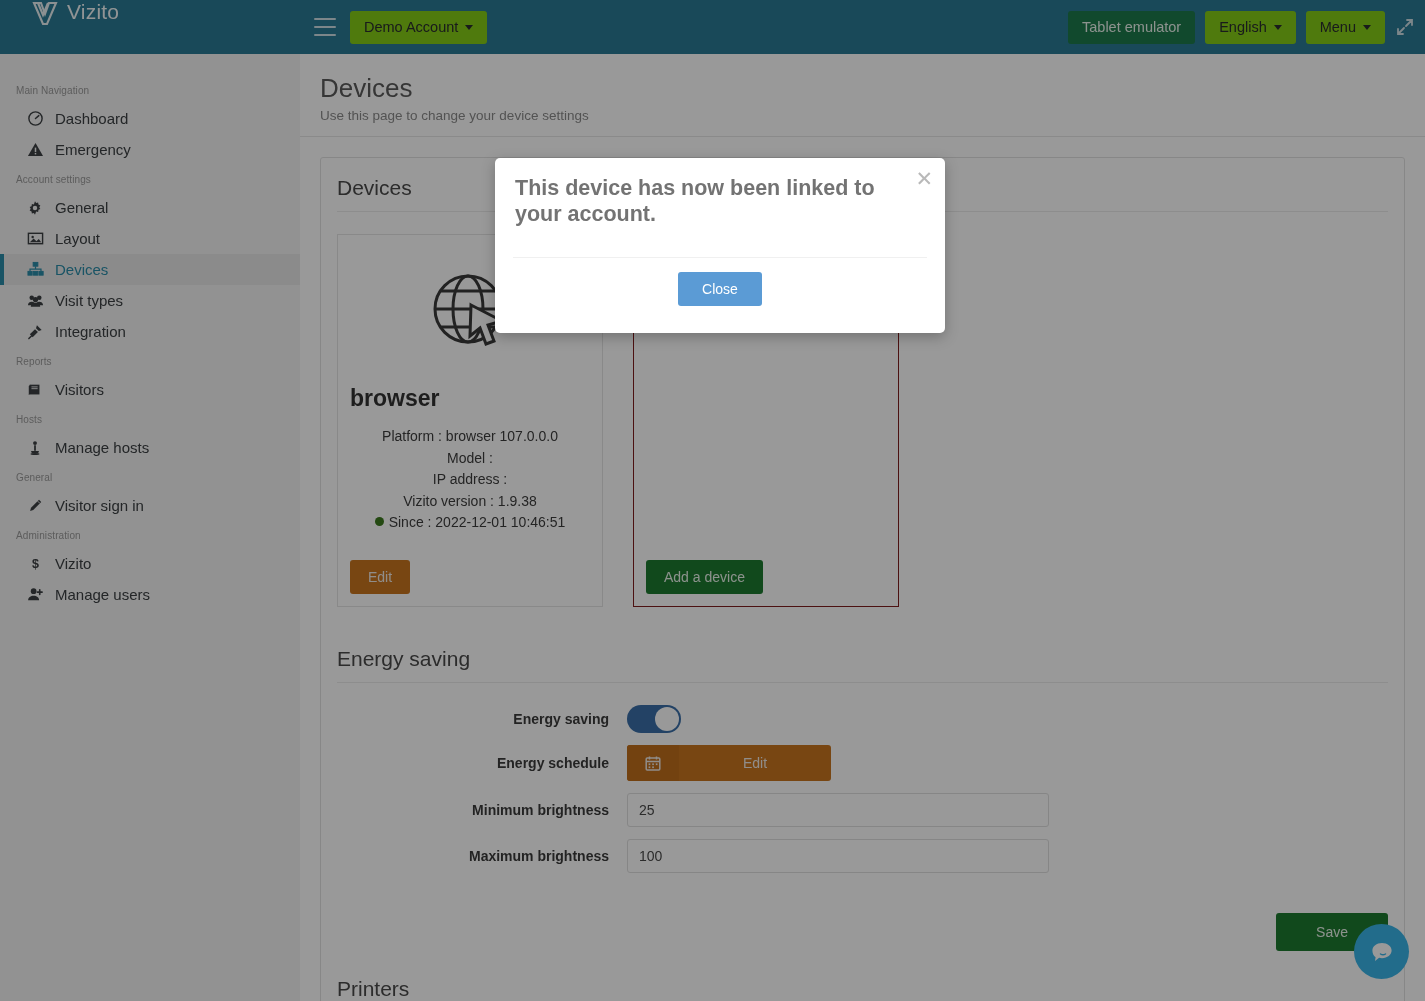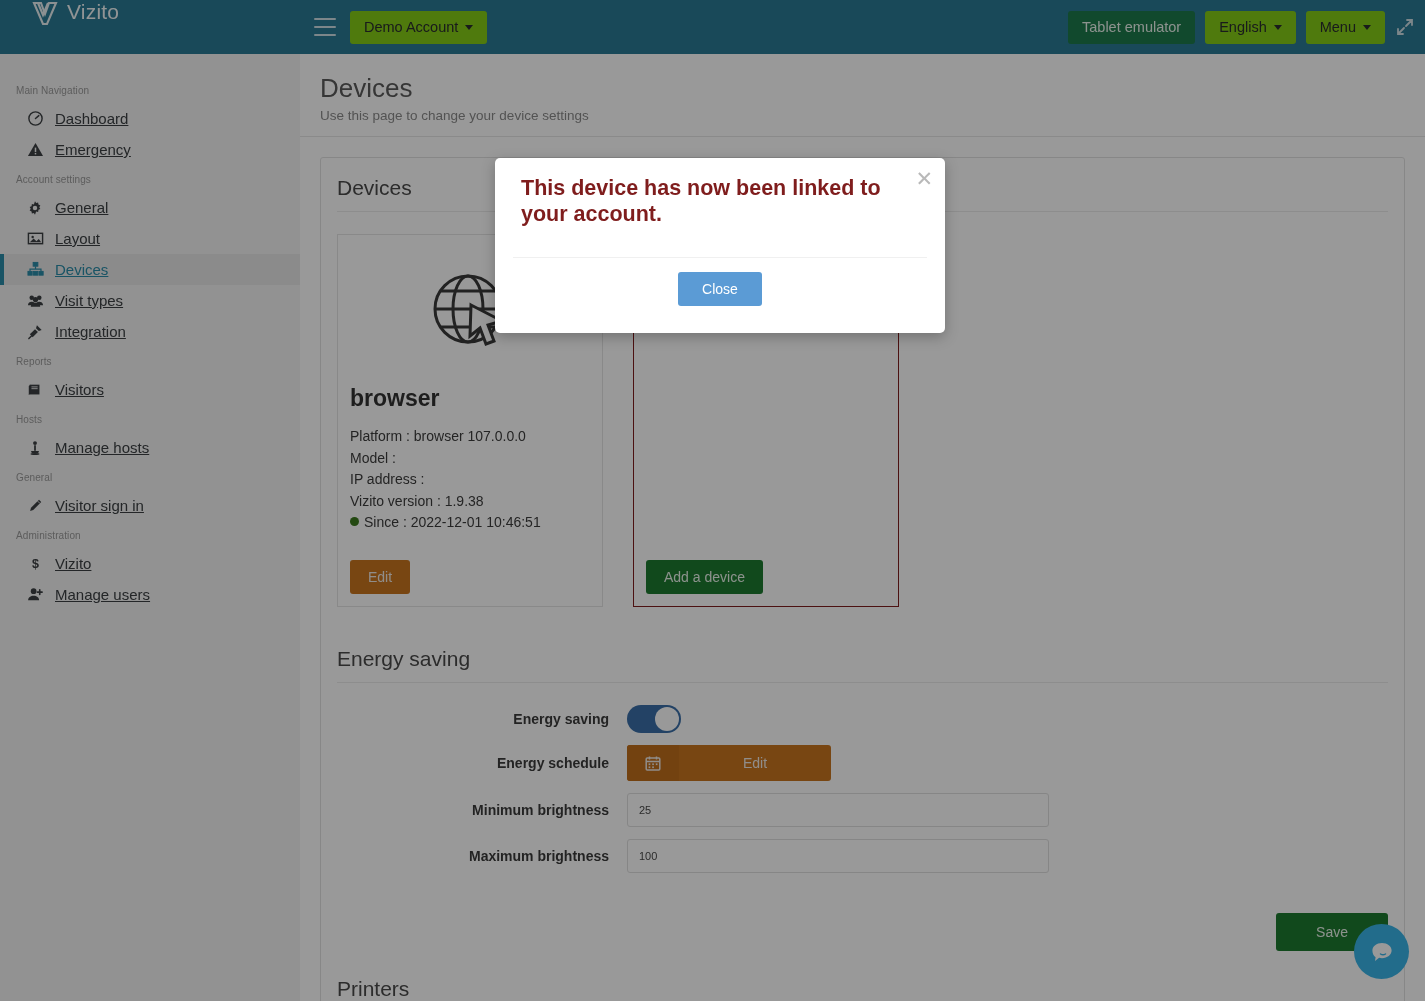--- a/index.html
+++ b/index.html
@@ -78,21 +78,20 @@
     padding: 9px 0 7px 16px;
     letter-spacing: .1px;
   }
   .nav-item {
     position: relative;
     display: flex; align-items: center; gap: 11px;
     height: 31px;
     padding-left: 26px;
     font-size: 15px; color: #3c4043;
     cursor: pointer;
-    text-decoration: underline;
   }
   .nav-item .ico { width: 18px; height: 18px; flex: 0 0 18px; display:flex; align-items:center; justify-content:center; }
   .nav-item .ico svg { display:block; }
   .nav-item.active {
     background: #e8e8e8;
     color: #2b8ca8;
   }
   .nav-item.active::before {
     content: ""; position: absolute; left: 0; top: 0;
     width: 4px; height: 31px; background: #2b8ca8;
@@ -136,21 +135,21 @@
     display: flex; flex-direction: column;
   }
   .card-icon-wrap {
     height: 104px; display: flex; align-items: center; justify-content: center;
     margin-top: 12px;
   }
   .device-name {
     font-size: 23px; font-weight: 700; color: #333;
     margin-top: 22px; margin-bottom: 14px;
   }
-  .device-meta { font-size: 14px; color: #3d3d3d; line-height: 21.5px; }
+  .device-meta { font-size: 14px; color: #3d3d3d; line-height: 21.5px; text-align: center; }
   .device-meta .dot {
     display: inline-block; width: 9px; height: 9px; border-radius: 50%;
     background: #3c7a1e; margin-right: 5px; vertical-align: 1px;
   }
   .card-btn-row { margin-top: auto; padding-top: 26px; }
 
   .btn {
     border: none; border-radius: 3px;
     font-family: inherit; font-size: 14px;
     padding: 9px 18px; cursor: pointer;
@@ -196,21 +195,21 @@
     background: #c06e1c;
   }
   .sched-btn .lbl {
     flex: 1; display:flex; align-items:center; justify-content:center;
     font-size: 14px; color: #f0ebe6; padding: 10px 0;
   }
   .text-input {
     width: 422px; height: 34px;
     border: 1px solid #e0e0e0; border-radius: 3px;
     padding: 0 11px;
-    font-family: inherit; font-size: 11px; color: #4a4a4a;
+    font-family: inherit; font-size: 14px; color: #4a4a4a;
     background: #fff;
   }
   .save-row { display: flex; justify-content: flex-end; padding: 28px 0 8px 0; }
   .save-row .btn { padding: 11px 40px; }
 
   
   #chat-widget {
     position: absolute; right: 16px; bottom: 22px;
     width: 55px; height: 55px; border-radius: 50%;
     background: #3ab5e8;
@@ -227,23 +226,23 @@
   }
   #modal {
     position: absolute; left: 495px; top: 158px;
     width: 450px; height: 175px;
     background: #ffffff;
     border-radius: 5px;
     z-index: 60;
     box-shadow: 0 4px 14px rgba(0,0,0,.25);
   }
   #modal-title {
-    font-size: 21.5px; font-weight: 700; color: #7f1d1d;
+    font-size: 21.5px; font-weight: 700; color: #737373;
     line-height: 26px;
-    padding: 17px 40px 0 26px;
+    padding: 17px 40px 0 20px;
   }
   #modal-close {
     position: absolute; right: 12px; top: 10px;
     font-size: 21px; line-height: 1; color: #b9b9b9;
     cursor: pointer; font-family: "Liberation Sans", sans-serif;
   }
   #modal-divider {
     position: absolute; left: 18px; right: 18px; top: 99px;
     border-top: 1px solid #f0f0f0;
   }

